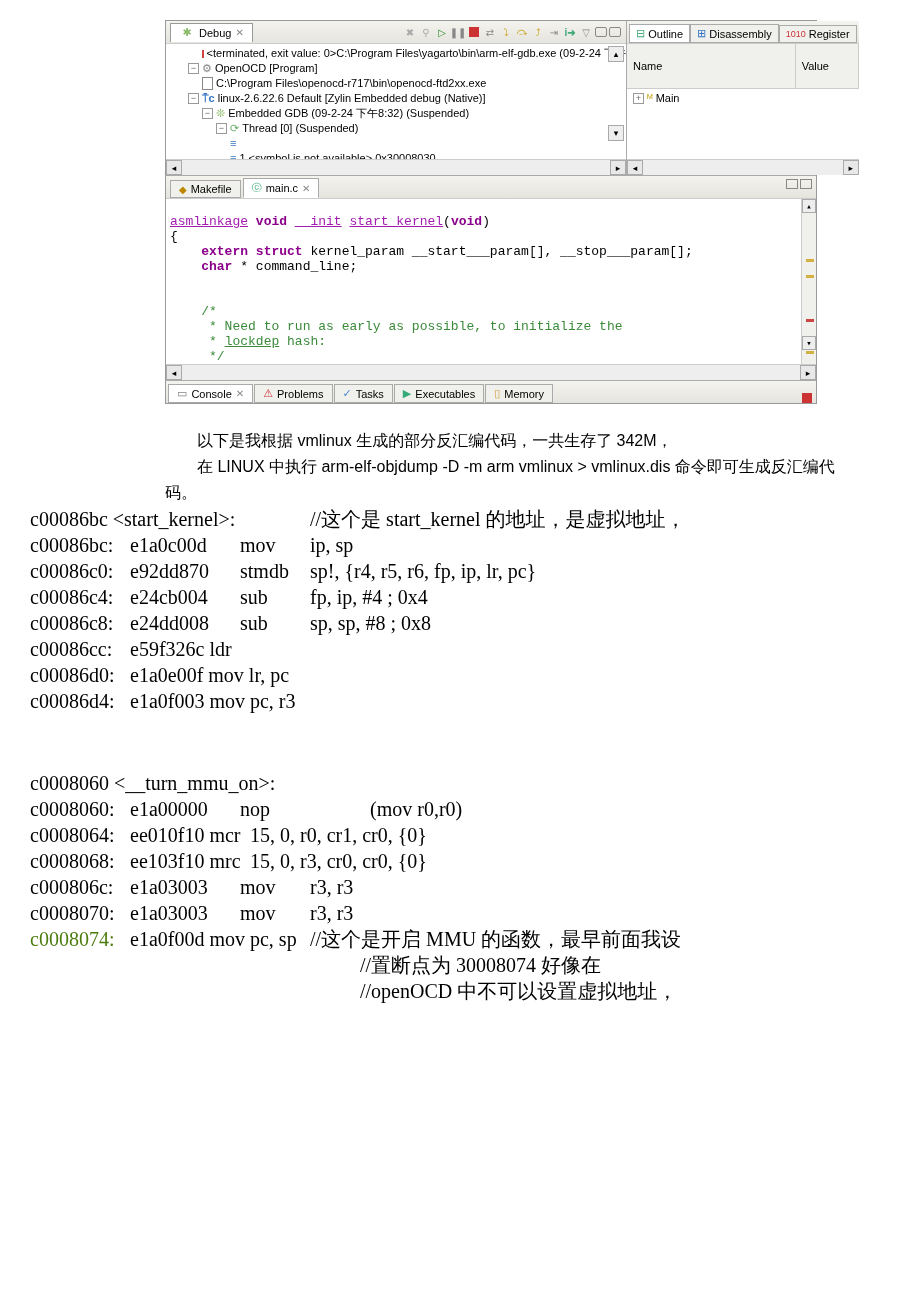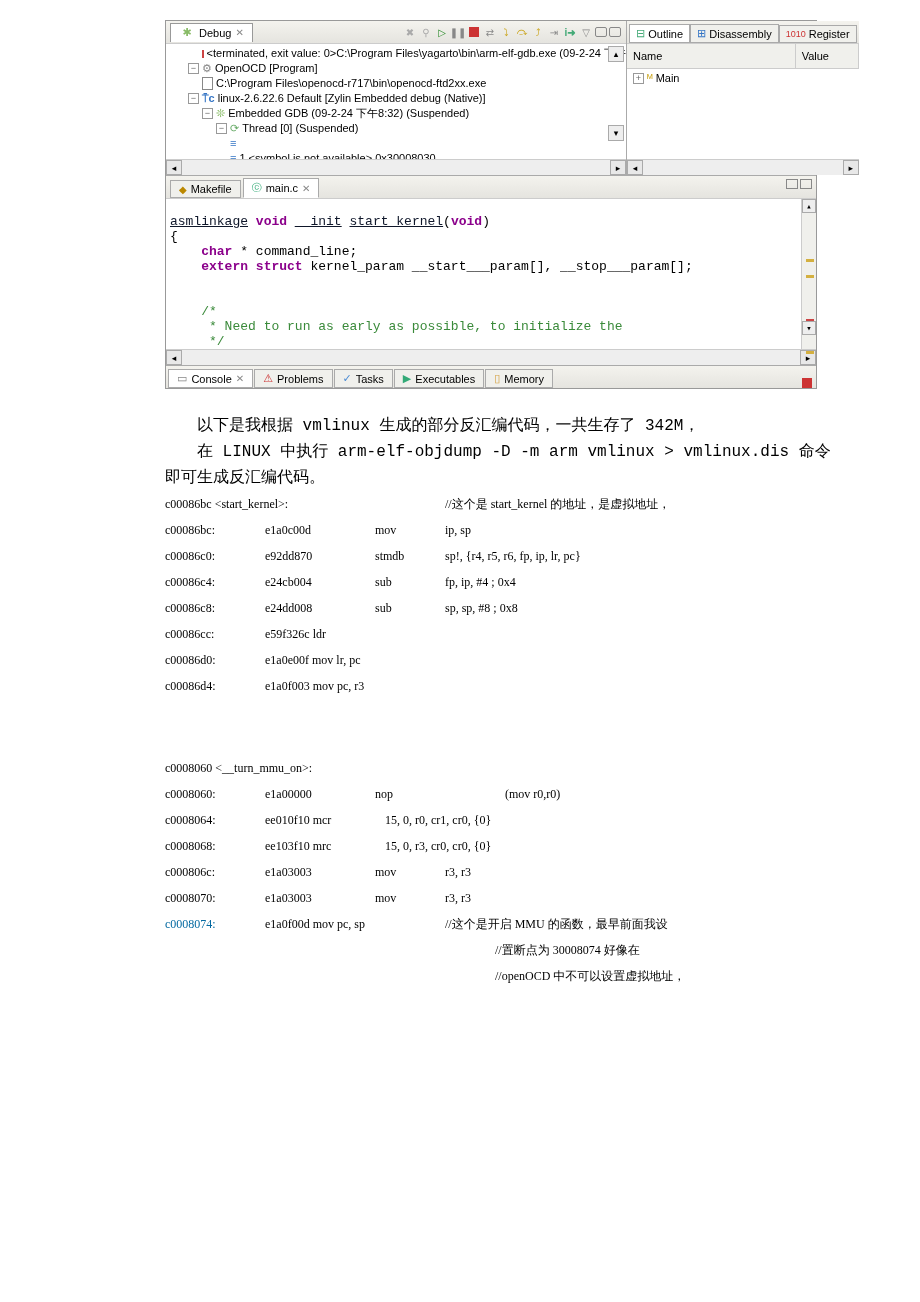--- a/index.html
+++ b/index.html
@@ -33,60 +33,60 @@
   .hscroll { height: 15px; background: #eee; border-top: 1px solid #ccc; display: flex; align-items: center; }
   .hscroll-btn { width: 14px; height: 13px; border: 1px solid #aaa; background: #e8e8e8; display: flex; align-items: center; justify-content: center; font-size: 9px; }
   .right-pane { flex: 1; background: #fff; display: flex; flex-direction: column; }
   .right-toolbar { background: linear-gradient(#f4f3ee,#e5e4df); height: 22px; display: flex; align-items: flex-end; padding: 0 2px; border-bottom: 1px solid #ccc; }
   .rtab { padding: 2px 6px; border: 1px solid #aaa; background: #f0f0ec; font-size: 11px; display: flex; align-items: center; gap: 3px; }
   .rtab.active { background: #fff; }
   .ic-outline { color: #4a7; }
   .ic-disasm { color: #3575c5; }
   .ic-reg { color: #c33; font-size: 9px; }
   .table-head { display: flex; background: #f0f0ec; border-bottom: 1px solid #ccc; }
-  .th-cell { padding: 6px 6px; border-right: 1px solid #ccc; }
+  .th-cell { padding: 16px 6px; border-right: 1px solid #ccc; }
   .th-name { flex: 1; } .th-value { width: 50px; }
   .outline-body { padding: 2px 6px; }
   .ide-mid { display: flex; border-top: 1px solid #aaa; }
   .editor-pane { flex: 1; background: #fff; }
   .editor-tabs { background: linear-gradient(#f4f3ee,#e5e4df); height: 22px; display: flex; align-items: flex-end; padding-left: 4px; border-bottom: 1px solid #ccc; position: relative; }
   .ed-tab { padding: 2px 8px; border: 1px solid #aaa; background: #f0f0ec; margin-right: 2px; display: flex; align-items: center; gap: 4px; }
   .ed-tab.active { background: #fff; border-bottom: 1px solid #fff; }
   .ed-tab .ic-c { color: #3a7; font-size: 10px; }
   .ed-tab .ic-mk { color: #b80; font-size: 10px; }
   .editor-body { display: flex; font-family: "Courier New", monospace; font-size: 13px; position: relative; }
   .gutter { background: #f0f0ec; color: #888; text-align: right; padding: 0 4px; border-right: 1px solid #ccc; }
   .gutter div { height: 15px; line-height: 15px; }
   .code { flex: 1; padding-left: 4px; }
   .code-line { height: 15px; line-height: 15px; white-space: pre; }
   .kw { color: #8b008b; font-weight: bold; }
-  .fn { text-decoration: underline; color: #0f172a; }
+  .fn { text-decoration: underline; color: #a21caf; }
   .cm { color: #3a8a3a; }
   .hl-line { background: #d9e6ff; }
   .right-ruler { width: 14px; background: #f0f0ec; border-left: 1px solid #ccc; position: relative; }
   .ruler-mark { position: absolute; right: 2px; width: 8px; height: 3px; }
   .rm-yellow { background: #d4b040; } .rm-red { background: #c44; }
   .sc-up, .sc-dn { width: 12px; height: 12px; border: 1px solid #aaa; background: #eee; font-size: 9px; display: flex; align-items: center; justify-content: center; position: absolute; right: 0; }
   .sc-up { top: 0; } .sc-dn { bottom: 14px; }
   .ed-hscroll { height: 15px; background: #eee; border-top: 1px solid #ccc; display: flex; }
   .ide-bot { background: linear-gradient(#f4f3ee,#e5e4df); height: 22px; display: flex; align-items: flex-end; border-top: 1px solid #aaa; padding-left: 2px; }
   .bot-tab { padding: 2px 8px; border: 1px solid #aaa; background: #f0f0ec; margin-right: 1px; display: flex; align-items: center; gap: 4px; }
   .bot-tab.active { background: #fff; }
   .bot-right { margin-left: auto; padding-right: 4px; display: flex; align-items: center; }
   .ic-stop-sq { width: 10px; height: 10px; background: #c33; display: inline-block; }
   .ic-prob { color: #c33; } .ic-task { color: #4a8bd4; } .ic-exec { color: #3a7; } .ic-mem { color: #d4a040; }
-  .body-text { margin-left: 135px; margin-top: 24px; font-family: Liberation Mono, monospace; font-size: 16px; line-height: 26px; width: 680px; }
+  .body-text { margin-left: 135px; margin-top: 24px; font-family: Liberation Sans, sans-serif; font-size: 16px; line-height: 26px; width: 680px; }
   .indent-text { text-indent: 2em; }
-  .asm-block { margin-left: 135px; font-family: "Times New Roman", SimSun, serif; font-size: 12px; line-height: 26px; }
+  .asm-block { font-family: "Times New Roman", SimSun, serif; font-size: 20px; line-height: 26px; }
   .asm-row { display: flex; white-space: pre; }
   .asm-addr { width: 100px; }
   .asm-hex { width: 110px; }
   .asm-mn { width: 70px; }
   .asm-op { flex: 1; }
-  .red { color: #0369a1; }
+  .red { color: #4d7c0f; }
   .cmt { }
   .sect { margin-top: 56px; }
 </style>
 </head>
 <body>
 
 <div class="ide-window">
   <div class="ide-top">
     <div class="debug-pane">
       <div class="debug-toolbar">
@@ -208,26 +208,27 @@
         <div style="position:absolute;right:4px;top:3px;display:flex;gap:2px">
           <span class="tb-win"></span>
           <span class="tb-win"></span>
         </div>
       </div>
       <div class="editor-body">
         <div class="code">
           <div class="code-line"></div>
           <div class="code-line"><span class="fn">asmlinkage</span> <span class="kw">void</span> <span class="fn">__init</span> <span class="fn">start_kernel</span><span>(</span><span class="kw">void</span><span>)</span></div>
           <div class="code-line">{</div>
+          <div class="code-line">    <span class="kw">extern struct</span><span> kernel_param __start___param[], __stop___param[];</span></div>
           <div class="code-line">    <span class="kw">char</span><span> * command_line;</span></div>
-          <div class="code-line">    <span class="kw">extern struct</span><span> kernel_param __start___param[], __stop___param[];</span></div>
           <div class="code-line"></div>
           <div class="code-line"></div>
           <div class="code-line">    <span class="cm">/*</span></div>
           <div class="code-line">    <span class="cm"> * Need to run as early as possible, to initialize the</span></div>
+          <div class="code-line">    <span class="cm"> * </span><span class="cm" style="text-decoration:underline">lockdep</span><span class="cm"> hash:</span></div>
           <div class="code-line">    <span class="cm"> */</span></div>
         </div>
         <div class="right-ruler">
           <div class="sc-up">▴</div>
           <div class="ruler-mark rm-yellow" style="top:60px"></div>
           <div class="ruler-mark rm-yellow" style="top:76px"></div>
           <div class="ruler-mark rm-red" style="top:120px"></div>
           <div class="ruler-mark rm-yellow" style="top:152px"></div>
           <div class="sc-dn">▾</div>
         </div>

